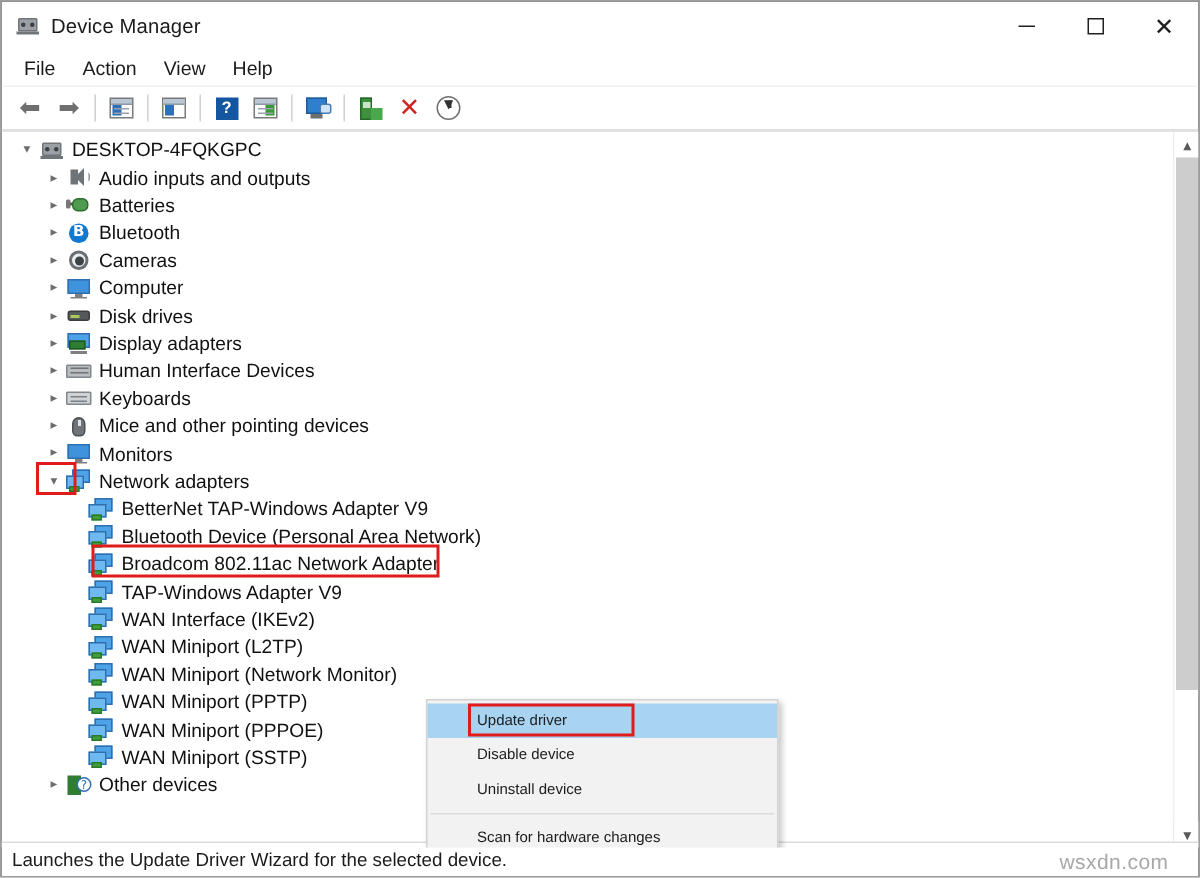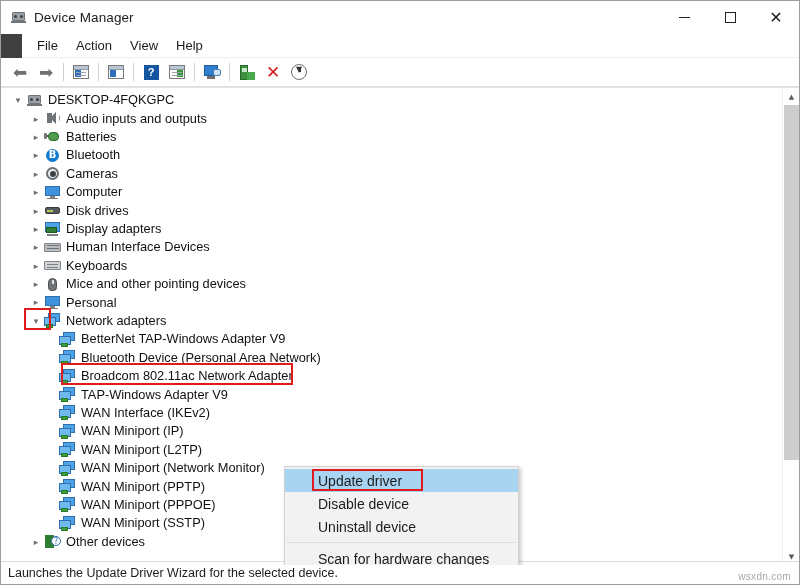--- a/index.html
+++ b/index.html
@@ -48,21 +48,20 @@
   .close-glyph { font-size: 16px; line-height: 1; font-family: "DejaVu Sans", sans-serif; }
 
   
   .menubar {
     height: 24px;
     background: #ffffff;
     display: flex;
     align-items: center;
     padding-left: 6px;
     border-bottom: 1px solid #f0f0f0;
-    margin-left: 21px;
   }
   .menubar-item {
     font-size: 13px;
     color: #1b1b1b;
     padding: 3px 9px;
     border-radius: 2px;
   }
 
   
   .toolbar {
@@ -285,21 +284,21 @@
     background: #f2f2f2;
     border: 1px solid #d2d2d2;
     box-shadow: 2px 2px 4px rgba(0,0,0,.22);
     padding: 2px 0 3px 0;
     z-index: 20;
   }
   .ctx-item {
     height: 23px;
     display: flex; align-items: center;
     padding-left: 33px;
-    font-size: 14px;
+    font-size: 10px;
     color: #1b1b1b;
     white-space: nowrap;
   }
   .ctx-item.selected { background: #a8d4f2; }
   .ctx-sep {
     height: 1px; background: #dcdcdc; margin: 4px 2px 4px 2px;
   }
 
   
   .statusbar {
@@ -309,22 +308,22 @@
     background: #ffffff;
     border-top: 1px solid #dcdcdc;
     display: flex;
     align-items: center;
     padding-left: 7px;
     font-size: 12.5px;
     color: #1b1b1b;
   }
   .watermark {
     position: absolute;
-    right: 8px; bottom: 2px;
-    font-size: 10px;
+    right: 20px; bottom: 2px;
+    font-size: 14px;
     color: #a8a8a8;
     letter-spacing: .3px;
   }
 </style>
 </head>
 <body>
 
 <div id="app">
 
   <div class="titlebar">
@@ -505,21 +504,21 @@
           </span>
         <span class="row-label">Mice and other pointing devices</span>
       </div>
       <div class="row lvl1">
         <span class="chev">▸</span>
         <span class="row-icon ic-mon">
             <span class="scr"></span>
             <span class="neck"></span>
             <span class="base"></span>
           </span>
-        <span class="row-label">Personal</span>
+        <span class="row-label">Monitors</span>
       </div>
       <div class="row lvl1">
         <span class="chev">▾</span>
         <span class="row-icon ic-net">
             <span class="back"></span>
             <span class="front"></span>
             <span class="plug"></span>
           </span>
         <span class="row-label">Network adapters</span>
       </div>
@@ -556,28 +555,20 @@
           </span>
         <span class="row-label">TAP-Windows Adapter V9</span>
       </div>
       <div class="row lvl2">
         <span class="row-icon ic-net">
             <span class="back"></span>
             <span class="front"></span>
             <span class="plug"></span>
           </span>
         <span class="row-label">WAN Interface (IKEv2)</span>
-      </div>
-      <div class="row lvl2">
-        <span class="row-icon ic-net">
-            <span class="back"></span>
-            <span class="front"></span>
-            <span class="plug"></span>
-          </span>
-        <span class="row-label">WAN Miniport (IP)</span>
       </div>
       <div class="row lvl2">
         <span class="row-icon ic-net">
             <span class="back"></span>
             <span class="front"></span>
             <span class="plug"></span>
           </span>
         <span class="row-label">WAN Miniport (L2TP)</span>
       </div>
       <div class="row lvl2">

